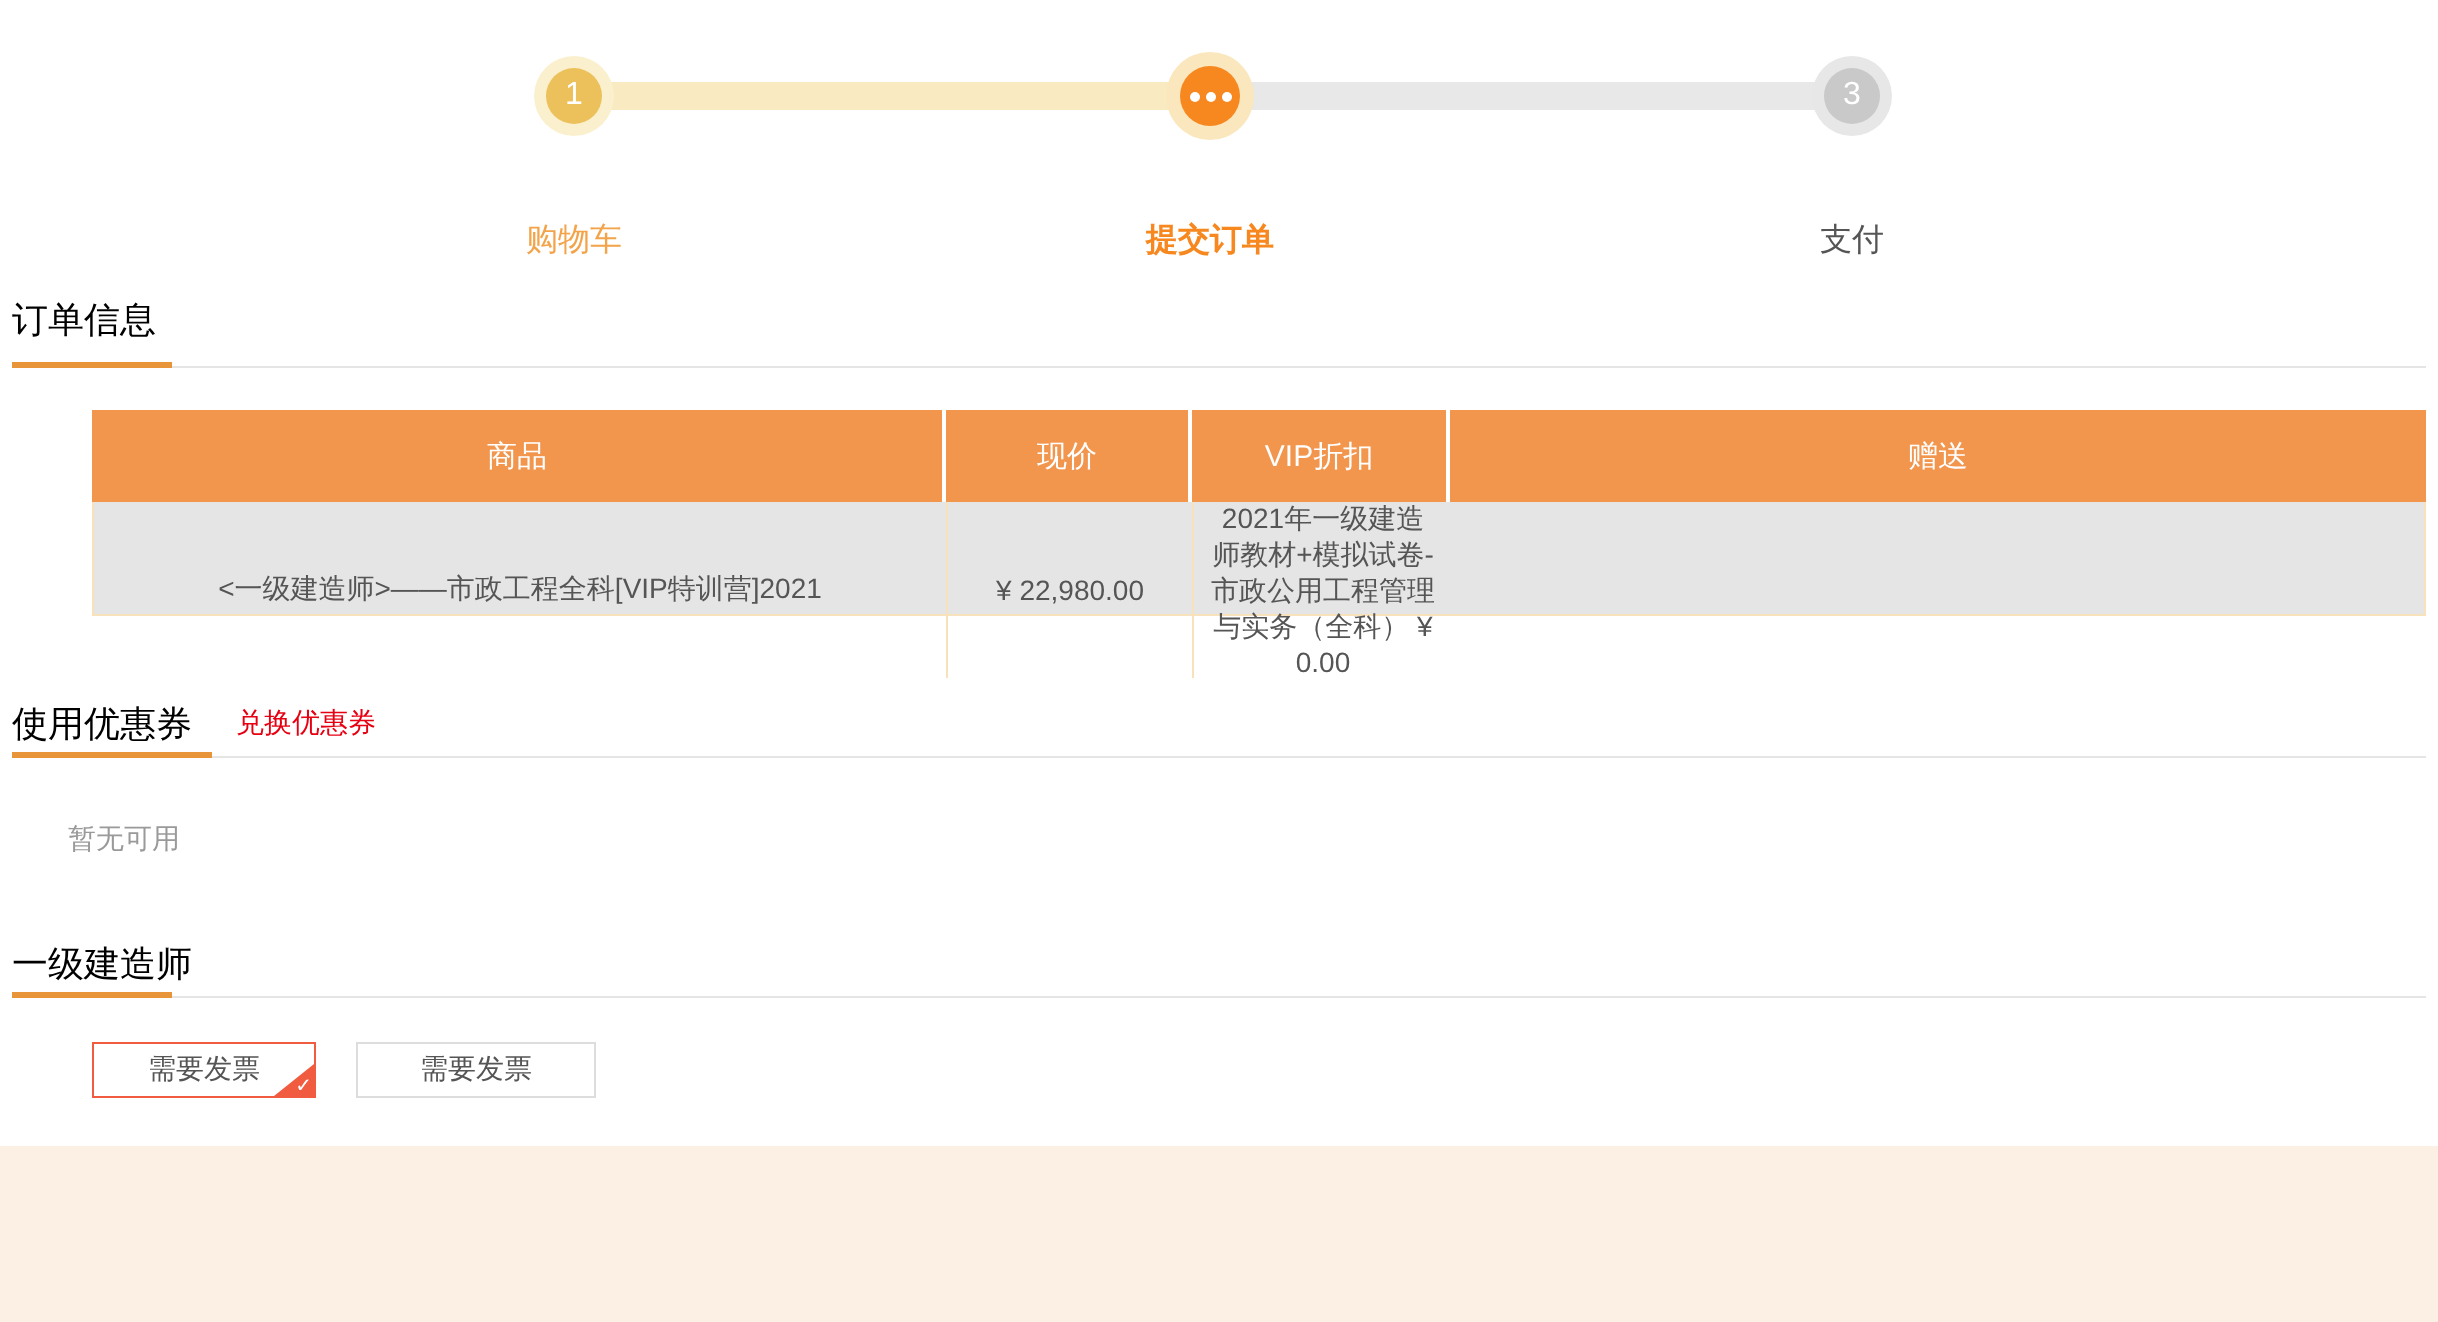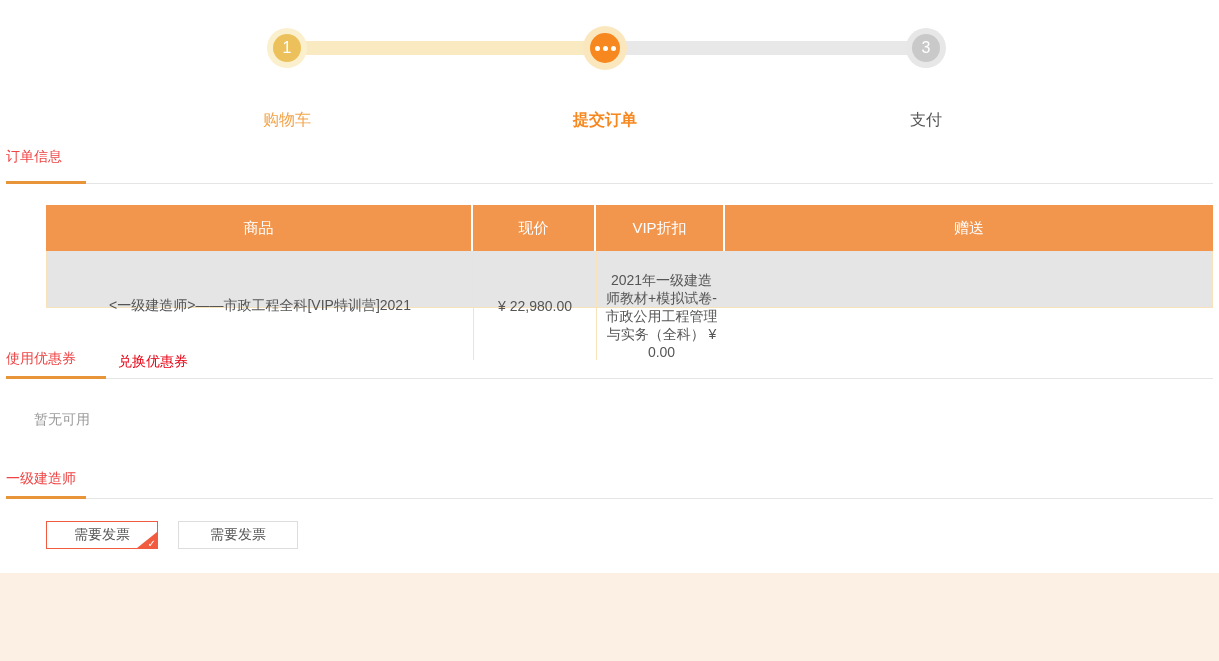--- a/index.html
+++ b/index.html
@@ -20,32 +20,32 @@
   .circ-active { width:30px; height:30px; background:#f6881f; }
   .circ-todo   { width:28px; height:28px; background:#c9c9c9; }
   .dots { display:flex; gap:3px; }
   .dots i { width:5px; height:5px; border-radius:50%; background:#fff; display:block; }
   .step-label { position:absolute; top:86px; width:220px; text-align:center; font-size:16px;margin-top:24px; }
   .lbl-done   { color:#f3a44a; }
   .lbl-active { color:#f6881f; font-weight:bold; }
   .lbl-todo   { color:#555; }
 
   
-  .sec-title { position:absolute; left:6px; font-size:14px; color:#ef4444; }
+  .sec-title { position:absolute; left:6px; font-size:18px; color:#000000; }
   .sec-line  { position:absolute; left:6px; width:1207px; height:1px; background:#e5e5e5; }
   .sec-accent{ position:absolute; left:6px; height:3px; background:#e8953a; }
 
   
   .order-table { position:absolute; left:6px; top:205px; width:1207px;padding-left:40px; }
   .thead { display:grid; grid-template-columns:427px 123px 129px 1fr; height:46px; }
   .th { background:#f2954d; color:#fff; font-size:15px; display:flex; align-items:center; justify-content:center; border-right:2px solid #fff; }
   .th:last-child { border-right:none; }
   .trow { display:grid; grid-template-columns:427px 123px 129px 1fr; height:57px; border:1px solid #f7e2bb; border-top:none; background:#e5e5e5; }
   .td { font-size:14px; color:#555; display:flex; align-items:center; justify-content:center; border-right:1px solid #f7e2bb; text-align:center; padding:0 8px; }
-  .td:last-child { border-right:none;margin-top:21px; }
+  .td:last-child { border-right:none; }
 
   
   .redeem-link { position:absolute; left:118px; top:353px; font-size:14px; color:#e60012; cursor:pointer; }
   .coupon-empty { position:absolute; left:34px; top:411px; font-size:14px; color:#9a9a9a; }
 
   
   .inv-btn { position:absolute; top:521px; height:28px; background:#fff; font-size:14px; color:#555; display:flex; align-items:center; justify-content:center; cursor:pointer; }
   .inv-btn.selected { left:46px; width:112px; border:1px solid #f15b40; overflow:hidden; }
   .inv-btn.plain { left:178px; width:120px; border:1px solid #ddd; }
   .corner-tri { position:absolute; right:0; bottom:0; width:0; height:0; border-left:20px solid transparent; border-bottom:16px solid #f15b40; }

